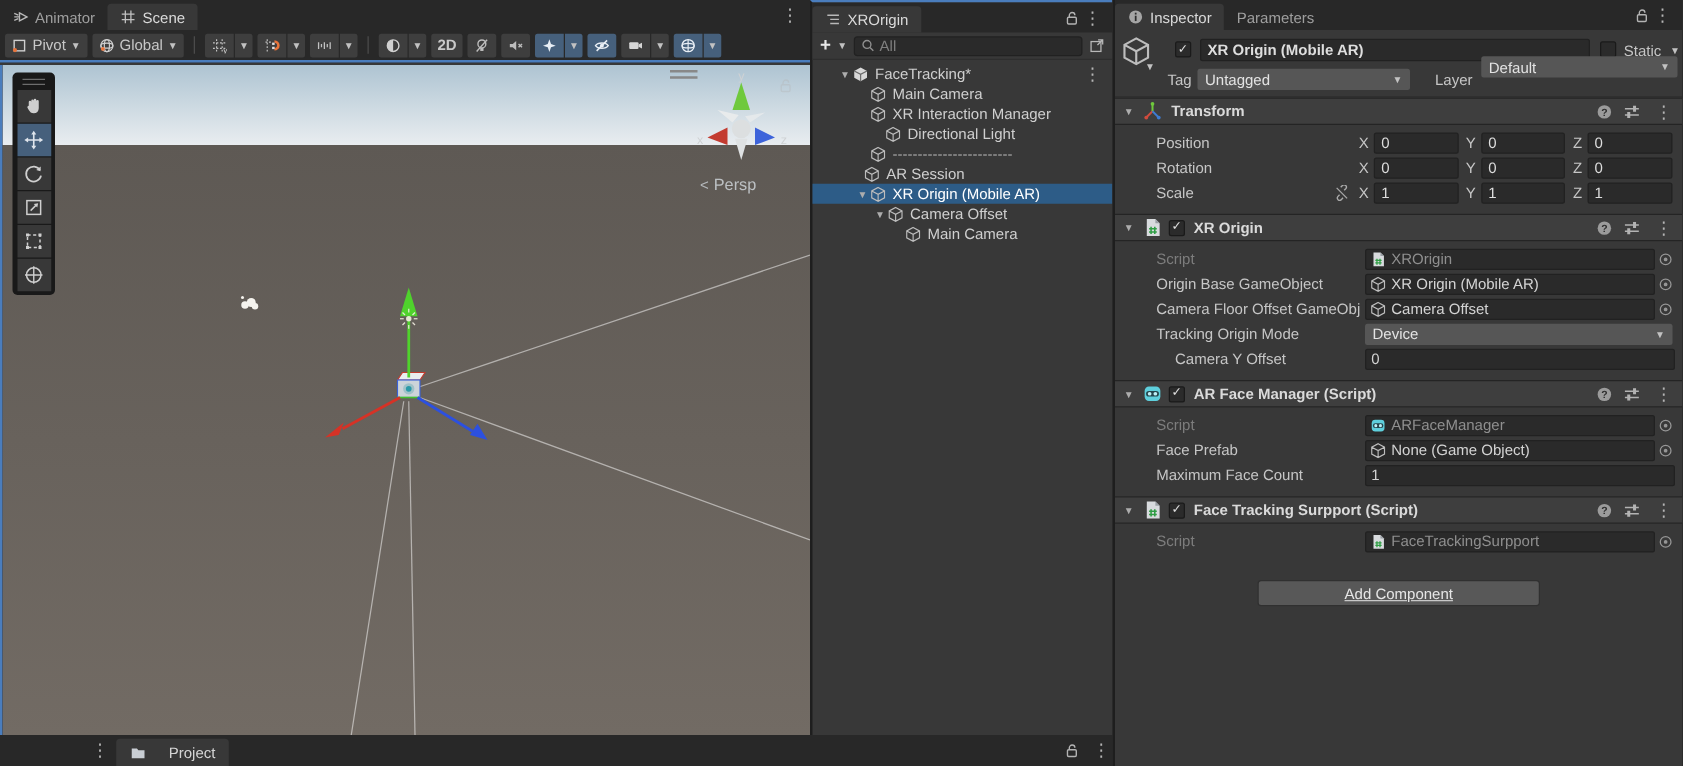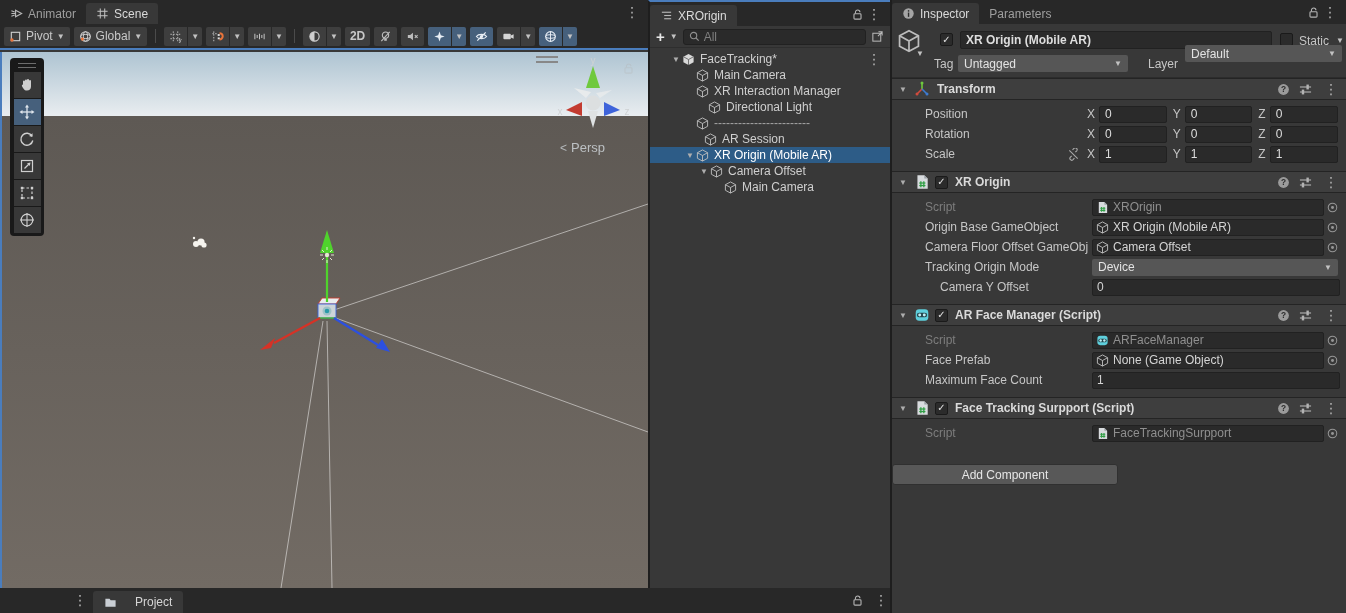--- a/index.html
+++ b/index.html
@@ -73,21 +73,21 @@
   .picker { width:16px; flex:none; display:flex; justify-content:center; align-items:center; }
   .disabled .ilabel { color:#7d7d7d; }
   .disabled .ofield { color:#8f8f8f; }
   .trow { height:20px; display:flex; align-items:center; padding:0 8px 0 21px; }
   .tlabel { width:142px; flex:none; color:#c6c6c6; }
   .linkslot { width:20px; flex:none; display:flex; align-items:center; }
   .axgrp { flex:1; display:flex; align-items:center; gap:4px; margin-right:6px; }
   .axgrp:last-child { margin-right:0; }
   .axl { color:#c6c6c6; flex:none; }
   .axf { flex:1; height:17px; }
-  #addc-wrap { display:flex; justify-content:flex-start; padding:14px 0; }
+  #addc-wrap { display:flex; justify-content:center; padding:14px 0;text-decoration:underline; }
   #addc-btn { width:226px; height:21px; background:#585858; border:1px solid #303030; border-radius:3px; color:#e6e6e6; display:flex; align-items:center; justify-content:center; }
 </style>
 </head>
 <body>
 
 <svg width="0" height="0" style="position:absolute">
   <defs>
     <symbol id="icn-cube" viewBox="0 0 14 14">
       <path d="M7 1 L12.5 4 V10 L7 13 L1.5 10 V4 Z M1.5 4 L7 7 L12.5 4 M7 7 V13" fill="none" stroke="#bdbdbd" stroke-width="1"></path>
     </symbol>
@@ -604,21 +604,21 @@
     </div>
     <div class="hrow" style="padding-left:34px;color:#a5a5a5">
       <span class="hsp"></span>
       <span class="cube">
           <svg class="i12">
             <use href="#icn-cube"></use>
           </svg>
         </span>
       <span>------------------------</span>
     </div>
-    <div class="hrow" style="padding-left:42px">
+    <div class="hrow" style="padding-left:29px">
       <span class="hsp"></span>
       <span class="cube">
           <svg class="i12">
             <use href="#icn-cube"></use>
           </svg>
         </span>
       <span>AR Session</span>
     </div>
     <div class="hrow selected" style="padding-left:34px">
       <span class="fold">▼</span>

